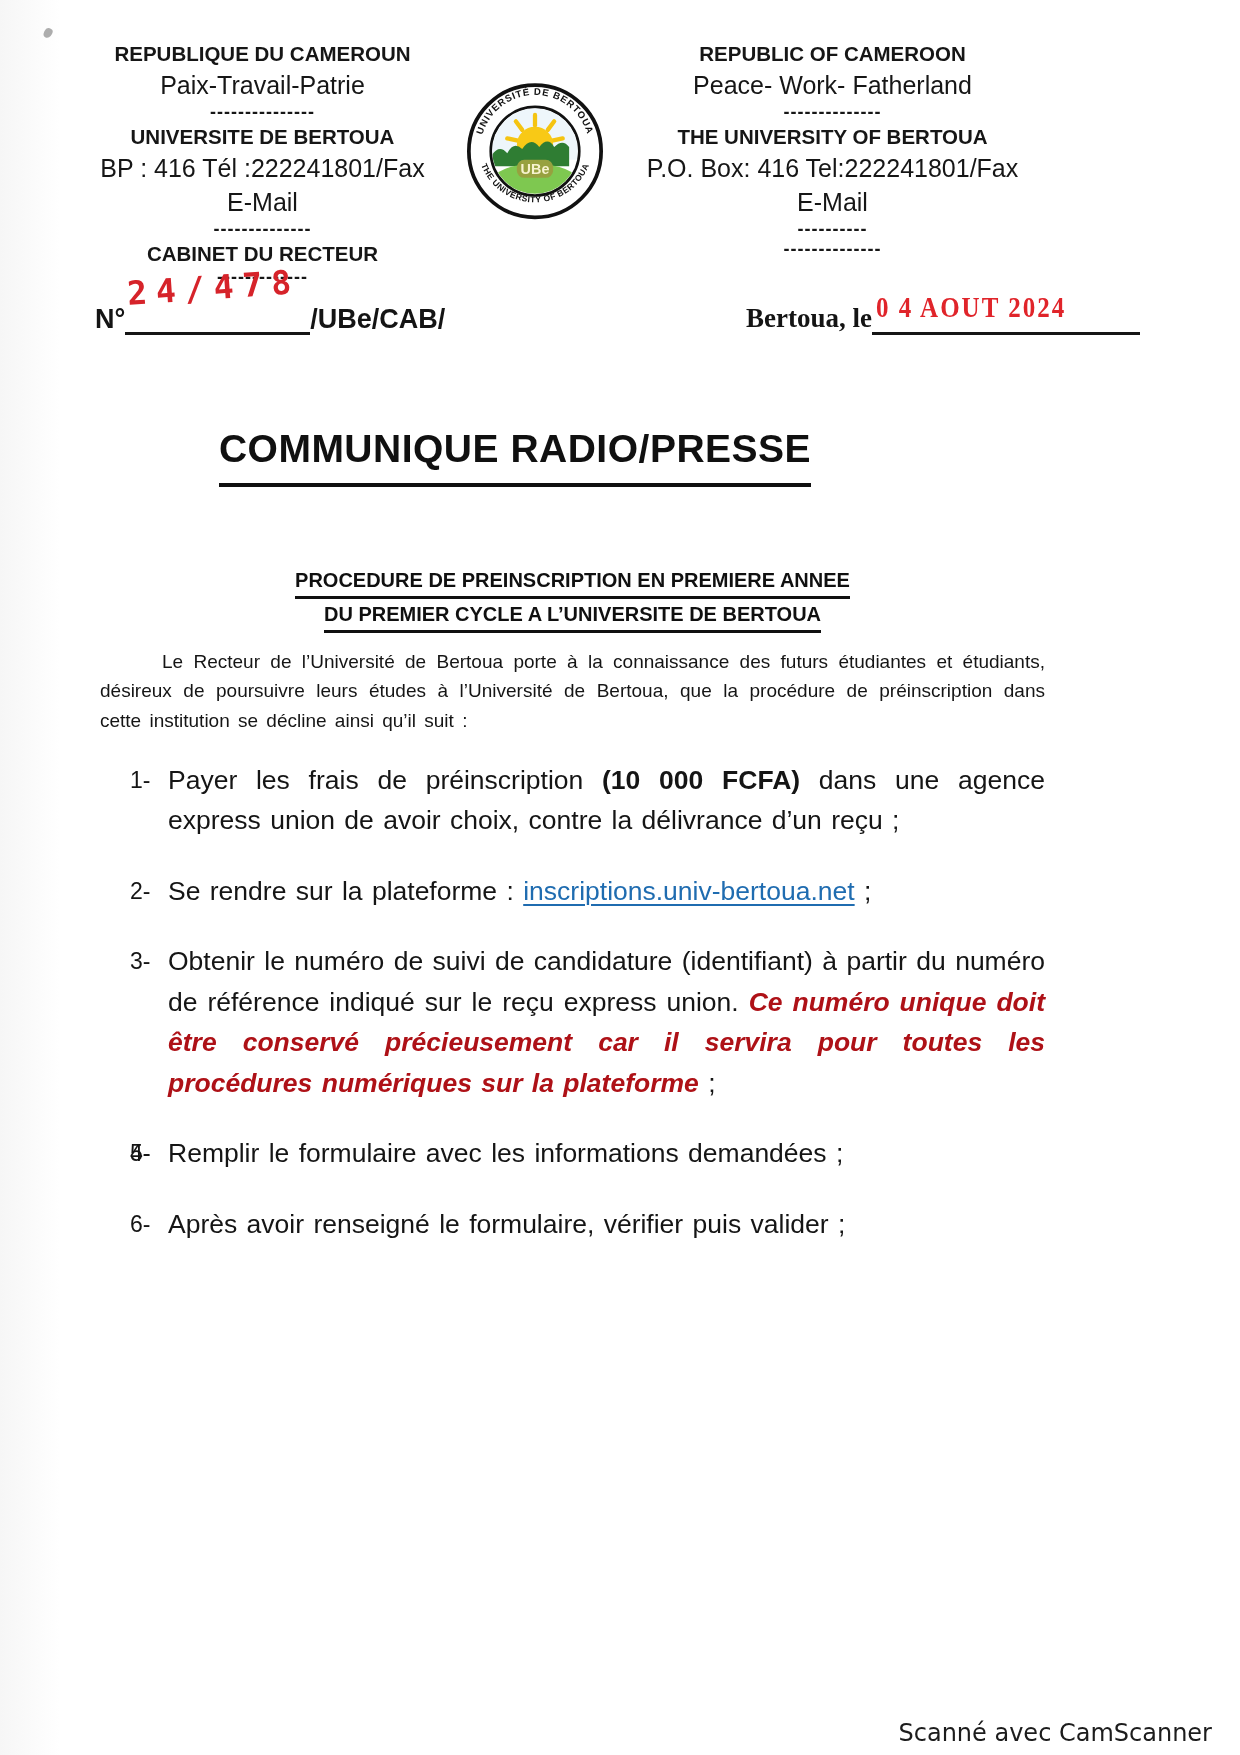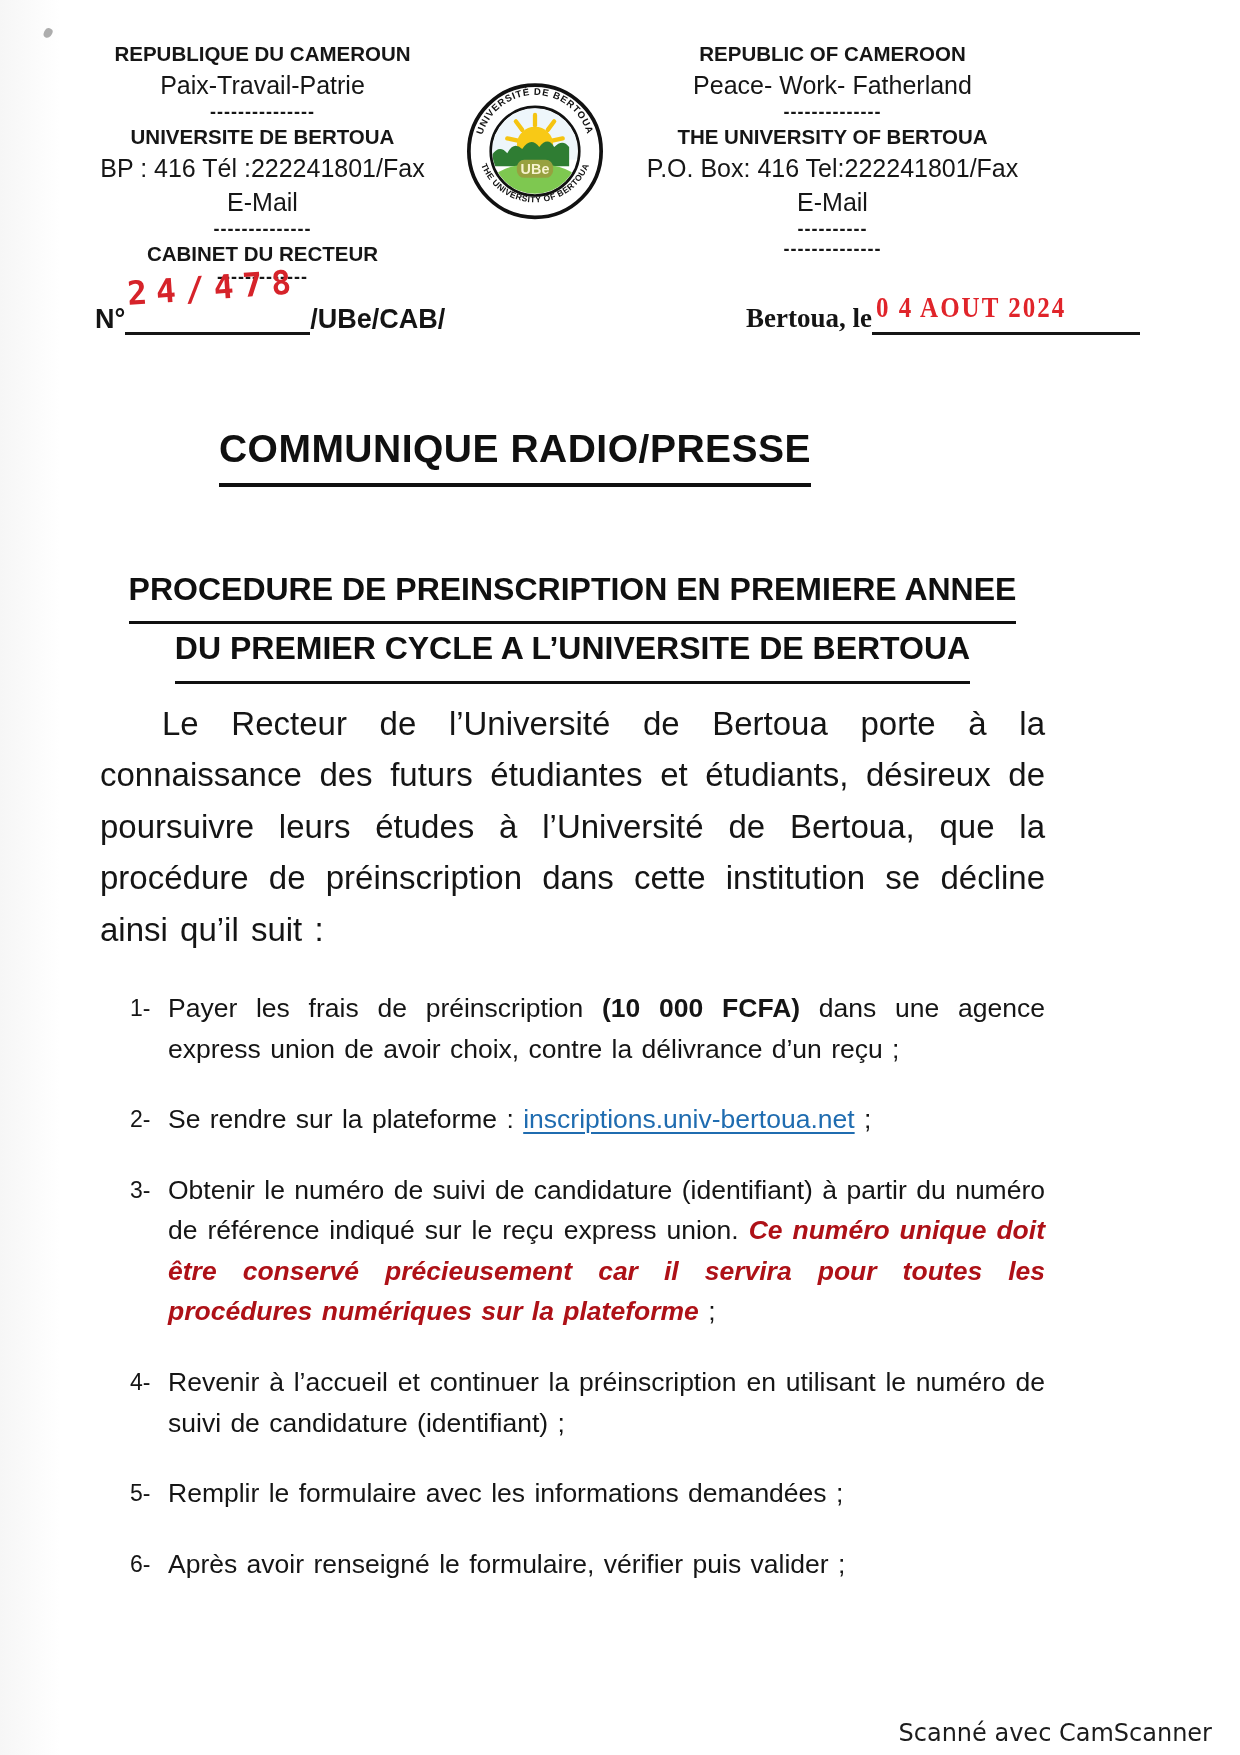--- a/index.html
+++ b/index.html
@@ -35,27 +35,27 @@
   }
   .ref-right{display:flex;align-items:center;font-family:Liberation Serif, serif;}
   
   .title-wrap{text-align:center;margin-top:92px;margin-right:210px;}
   .doc-title{
     display:inline-block;font-size:39px;font-weight:bold;letter-spacing:.5px;
     border-bottom:4px solid #101010;padding-bottom:12px;color:#101010;
   }
   .subtitle-wrap{text-align:center;margin-top:78px;margin-left:100px;margin-right:195px;line-height:1.55;}
   .subtitle-line{
-    display:inline-block;font-size:32px;font-weight:bold;color:#101010;
-    border-bottom:3.5px solid #101010;padding-bottom:7px;
+    display:inline-block;font-size:20px;font-weight:bold;color:#101010;
+    border-bottom:3.5px solid #101010;padding-bottom:0;
   }
   
   .content{margin-left:100px;margin-right:195px;}
   .intro{
-    margin-top:14px;font-size:33px;line-height:1.56;text-align:justify;
+    margin-top:14px;font-size:19px;line-height:1.56;text-align:justify;
     text-indent:62px;font-weight:500;word-spacing:3px;color:#151515;
   }
   .steps{margin-top:24px;}
   .step{position:relative;padding-left:68px;margin-bottom:30px;font-size:26.5px;line-height:1.53;text-align:justify;word-spacing:2px;color:#151515;}
   .step-num{position:absolute;left:30px;top:3px;font-size:23px;color:#151515;}
   .bold-seg{font-weight:bold;}
   .link-seg{color:#1f6cb0;text-decoration:underline;text-decoration-thickness:2px;text-underline-offset:4px;}
   .red-seg{color:#ae1117;font-weight:bold;font-style:italic;}
   
   .scanner-credit{position:absolute;right:28px;bottom:8px;font-size:24px;color:#1c1c1c;font-family:"DejaVu Sans","Liberation Sans",sans-serif;}
@@ -158,21 +158,21 @@
       <div class="step">
         <span class="step-num">1-</span><span>Payer les frais de préinscription </span><span class="bold-seg">(10 000 FCFA)</span><span> dans une agence express union de avoir choix, contre la délivrance d’un reçu ;</span>
       </div>
       <div class="step">
         <span class="step-num">2-</span><span>Se rendre sur la plateforme : </span><span class="link-seg">inscriptions.univ-bertoua.net</span><span> ;</span>
       </div>
       <div class="step">
         <span class="step-num">3-</span><span>Obtenir le numéro de suivi de candidature (identifiant) à partir du numéro de référence indiqué sur le reçu express union. </span><span class="red-seg">Ce numéro unique doit être conservé précieusement car il servira pour toutes les procédures numériques sur la plateforme</span><span> ;</span>
       </div>
       <div class="step">
-        <span class="step-num">4-</span><span>Revenir à l’accueil et continuer la préinscription en utilisant le numéro de suivi de candidature (identifiant) ;</span>
+        <span class="step-num">4-</span>
       </div>
       <div class="step">
         <span class="step-num">5-</span><span>Remplir le formulaire avec les informations demandées ;</span>
       </div>
       <div class="step">
         <span class="step-num">6-</span><span>Après avoir renseigné le formulaire, vérifier puis valider ;</span>
       </div>
     </div>
   </div>
 

